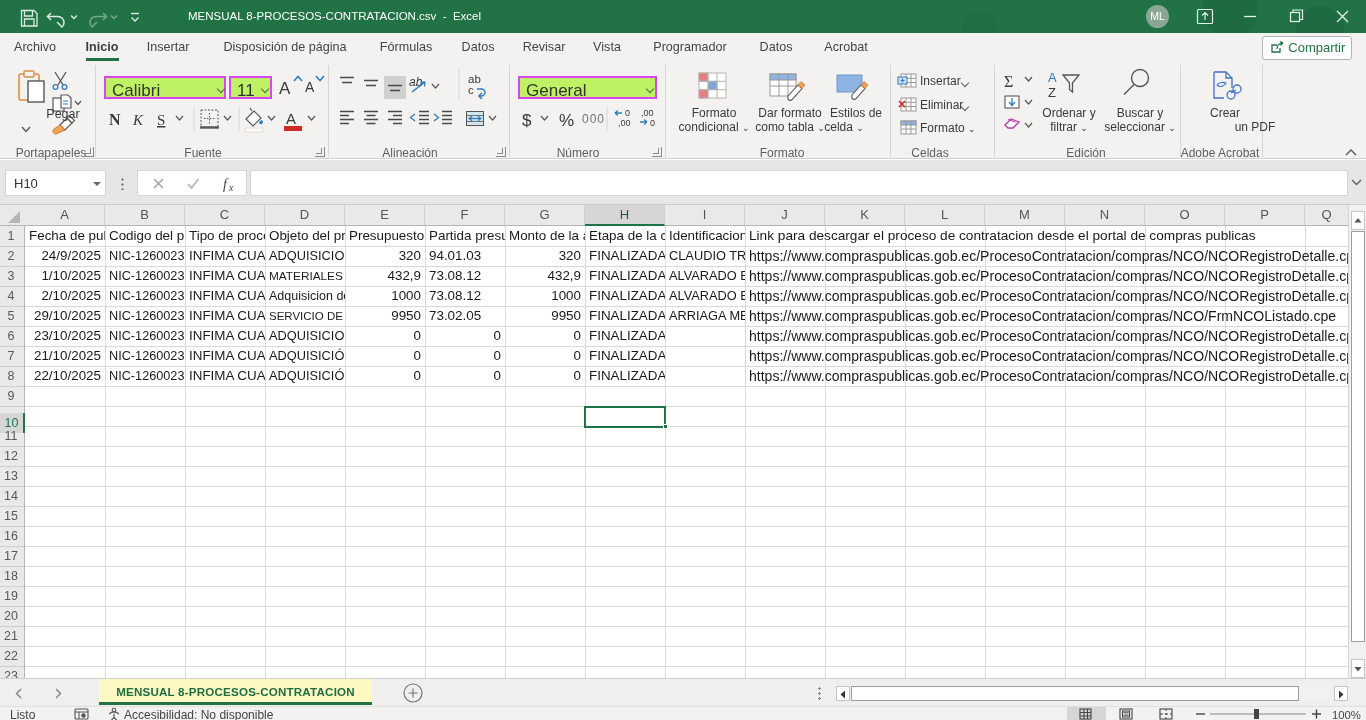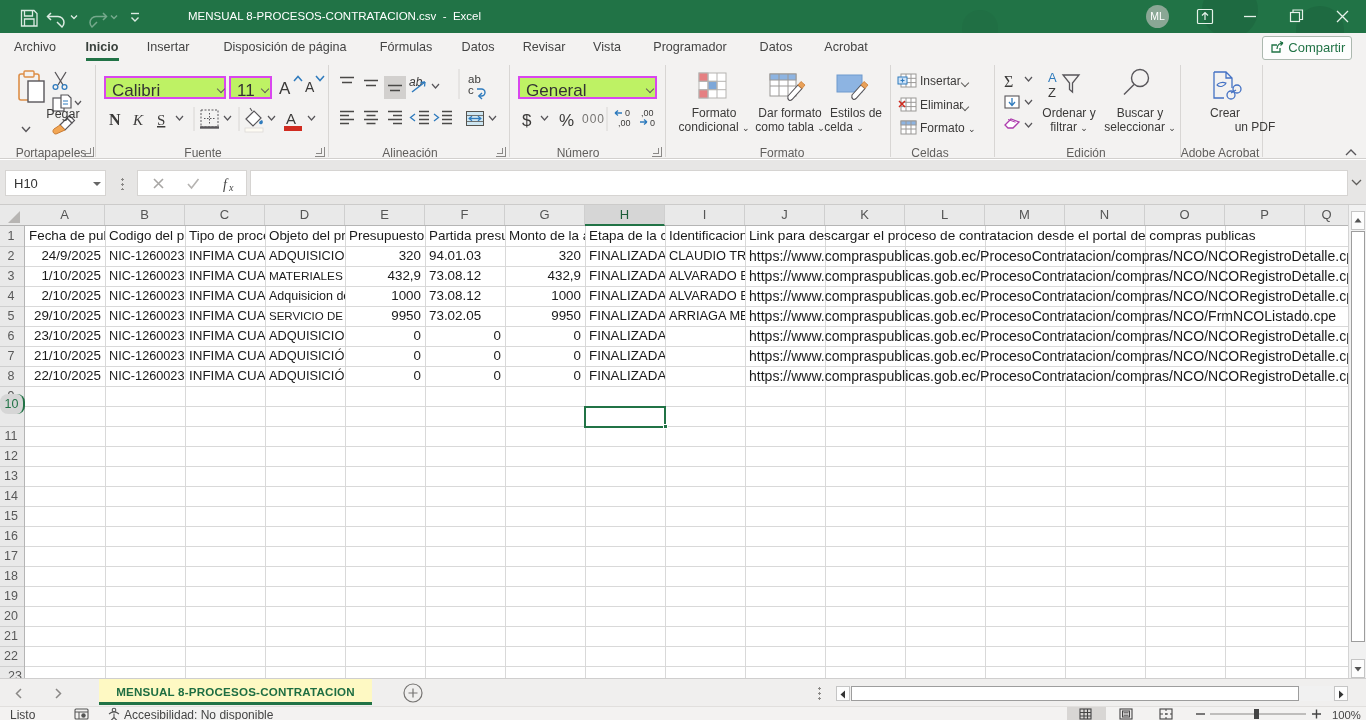--- a/index.html
+++ b/index.html
@@ -442,34 +442,34 @@
 <div class="abs" id="gutter">
   <div class="rownum" style="top:0;">1</div>
   <div class="rownum" style="top:20px;">2</div>
   <div class="rownum" style="top:40px;">3</div>
   <div class="rownum" style="top:60px;">4</div>
   <div class="rownum" style="top:80px;">5</div>
   <div class="rownum" style="top:100px;">6</div>
   <div class="rownum" style="top:120px;">7</div>
   <div class="rownum" style="top:140px;">8</div>
   <div class="rownum" style="top:160px;">9</div>
-  <div class="rownum" id="rsel" style="top:168px;border-radius:8px;">10</div>
+  <div class="rownum" id="rsel" style="top:187px;">10</div>
   <div class="rownum" style="top:200px;">11</div>
   <div class="rownum" style="top:220px;">12</div>
   <div class="rownum" style="top:240px;">13</div>
   <div class="rownum" style="top:260px;">14</div>
   <div class="rownum" style="top:280px;">15</div>
   <div class="rownum" style="top:300px;">16</div>
   <div class="rownum" style="top:320px;">17</div>
   <div class="rownum" style="top:340px;">18</div>
   <div class="rownum" style="top:360px;">19</div>
   <div class="rownum" style="top:380px;">20</div>
   <div class="rownum" style="top:400px;">21</div>
   <div class="rownum" style="top:420px;">22</div>
-  <div class="rownum" style="top:440px;text-align:right;">23</div>
+  <div class="rownum" style="top:440px;">23</div>
 </div>
 <div class="abs" id="cells">
 
   <div class="cell" style="left:0;top:0;width:80px;">Fecha de publicacion</div>
   <div class="cell" style="left:80px;top:0;width:80px;">Codigo del proceso</div>
   <div class="cell" style="left:160px;top:0;width:80px;">Tipo de proceso</div>
   <div class="cell" style="left:240px;top:0;width:80px;">Objeto del proceso</div>
   <div class="cell" style="left:320px;top:0;width:80px;">Presupuesto</div>
   <div class="cell" style="left:400px;top:0;width:80px;">Partida presupuestaria</div>
   <div class="cell" style="left:480px;top:0;width:80px;">Monto de la adjudicacion</div>

